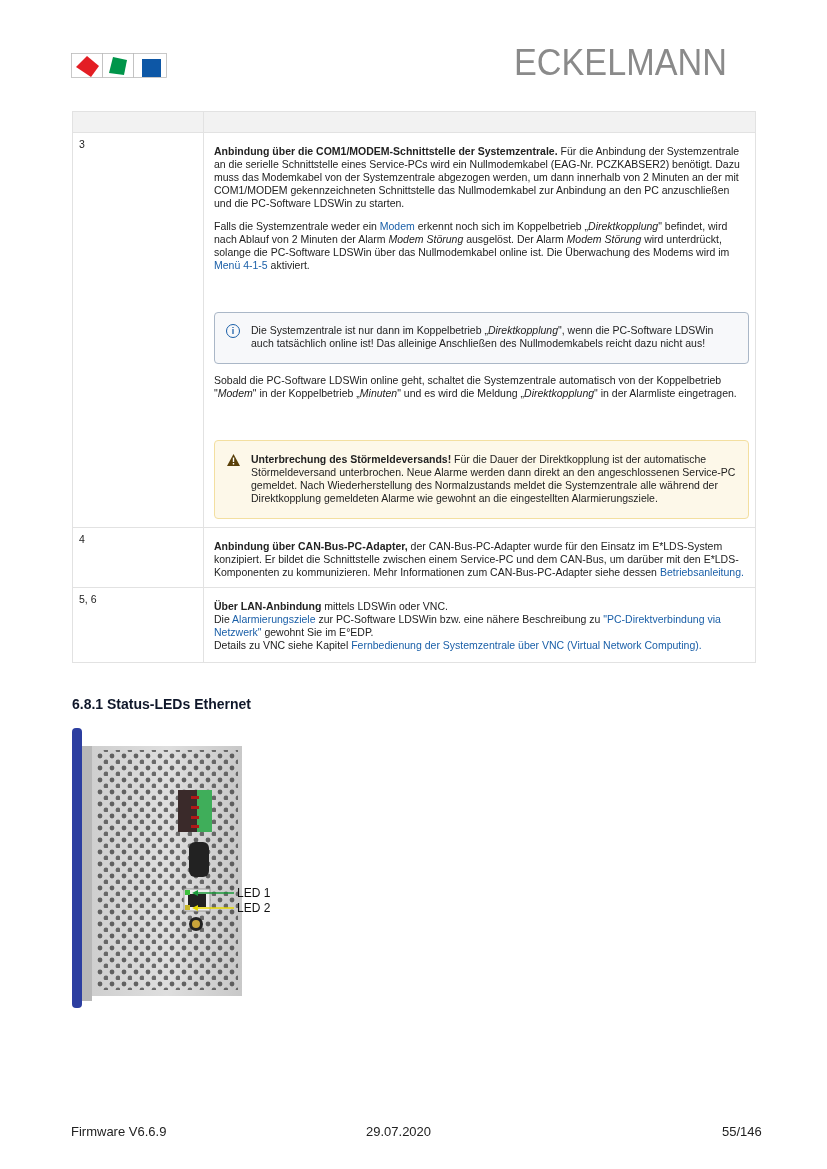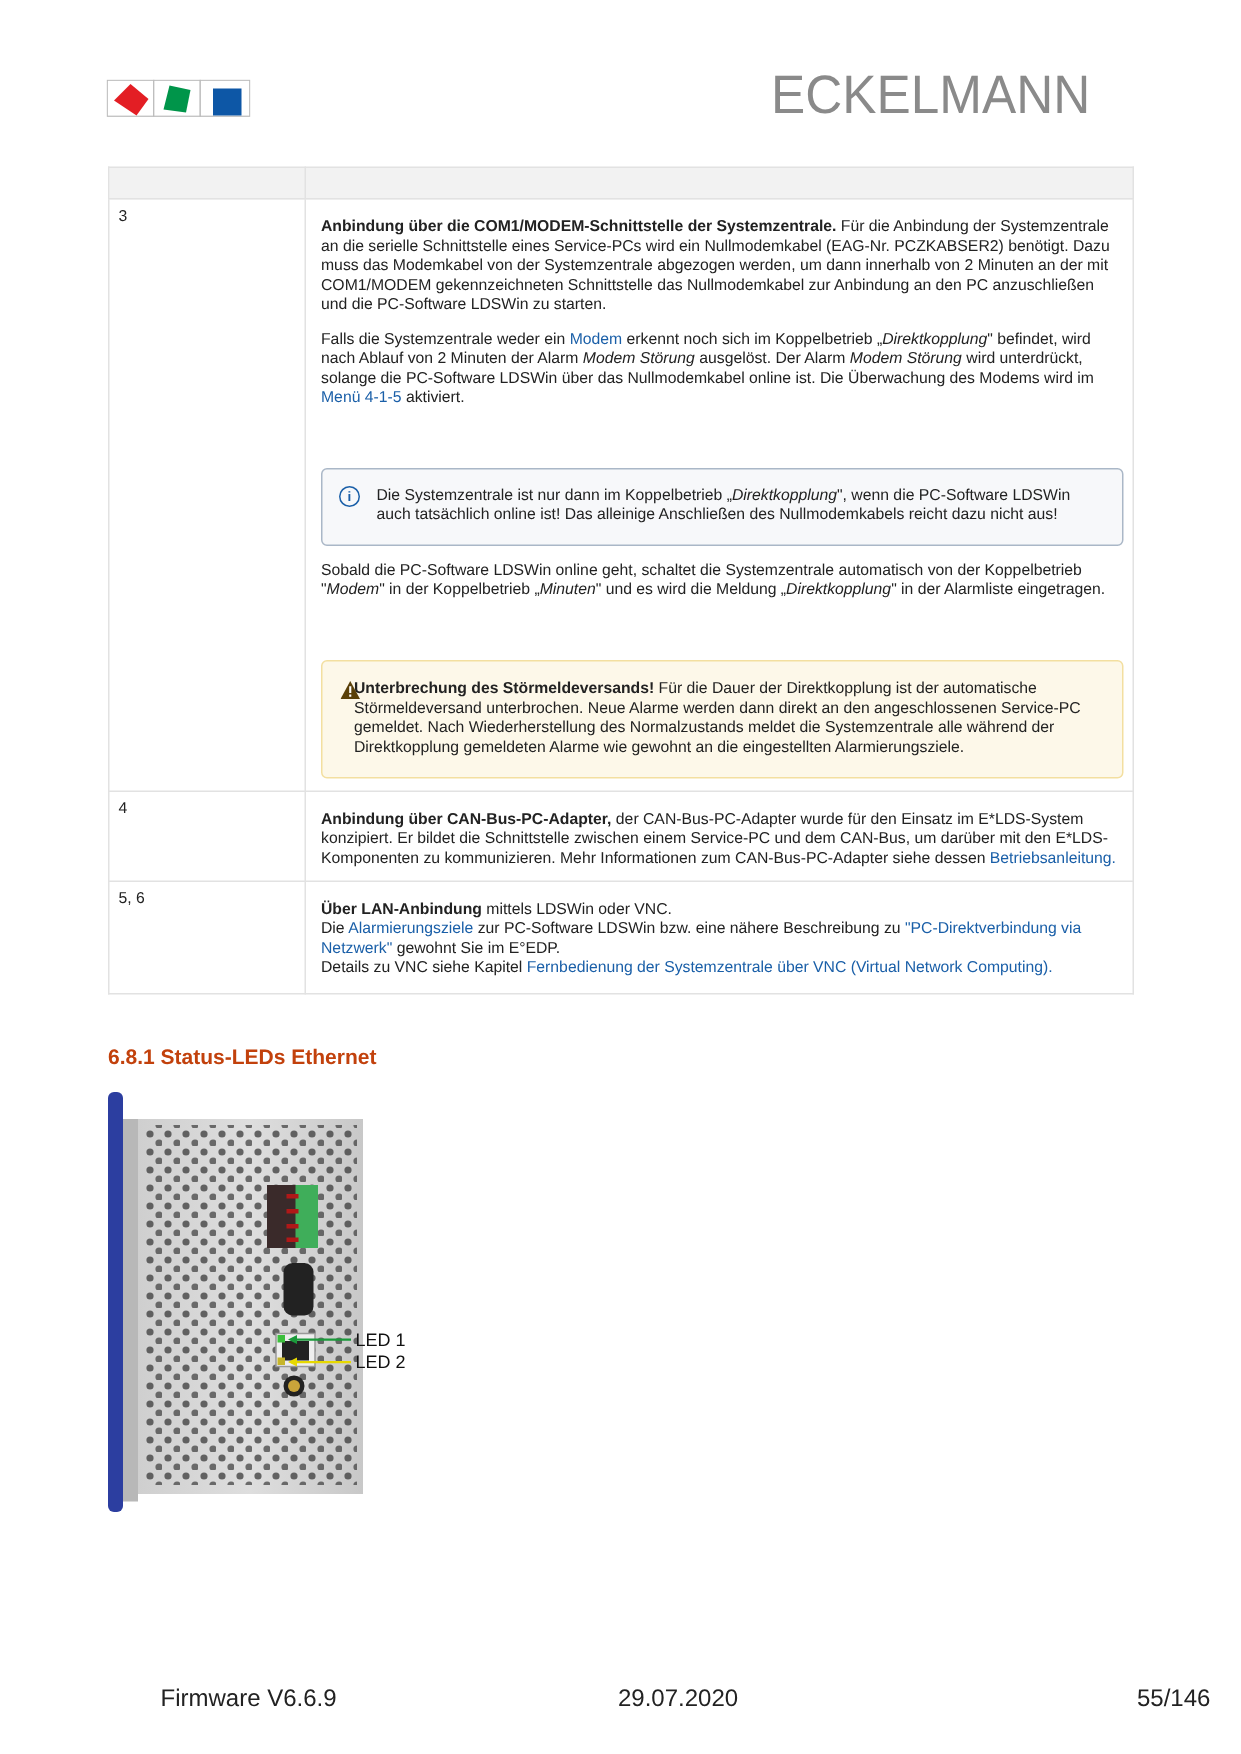--- a/index.html
+++ b/index.html
@@ -13,26 +13,26 @@
   table.main td { border: 1px solid #e2e2e2; vertical-align: top; }
   table.main tr.head td { background: #f2f2f2; height: 18px; }
   td.c1 { width: 118px; padding: 5px 6px; }
   td.c2 { padding: 12px 6px 8px 10px; }
   .link { color: #1a5fa8; }
   p { margin: 0 0 10px 0; }
   .note { border: 1px solid #aab7c7; border-radius: 4px; background: #f7f8fa; padding: 11px 10px 13px 36px;
           position: relative; margin: 40px 0 10px 0; }
   .note .ico { position: absolute; left: 11px; top: 11px; width: 12px; height: 12px; border: 1.5px solid #1a5fa8;
                border-radius: 50%; color: #1a5fa8; font-size: 9px; line-height: 12px; text-align: center; font-weight: bold; }
-  .warn { border: 1px solid #f3dfa0; border-radius: 4px; background: #fdf8e9; padding: 12px 10px 13px 21px;
+  .warn { border: 1px solid #f3dfa0; border-radius: 4px; background: #fdf8e9; padding: 12px 10px 13px 36px;
           position: relative; margin: 40px 0 0 0; }
   .warn .ico { position: absolute; left: 12px; top: 13px; }
-  h2 { position: absolute; left: 72px; top: 696px; font-size: 14px; font-weight: bold; margin: 0; color: #c2410c; }
+  h2 { position: absolute; left: 72px; top: 696px; font-size: 14px; font-weight: bold; margin: 0; color: #0f172a; }
   .device { position: absolute; left: 72px; top: 728px; }
-  .footer { position: absolute; top: 1124px; font-size: 16px; color: #222; margin-left: 36px; }
+  .footer { position: absolute; top: 1124px; font-size: 13px; color: #222; }
 </style>
 </head>
 <body>
 
 <svg class="logo" viewBox="0 0 96 25">
   <rect x="0.5" y="0.5" width="31" height="24" fill="#fff" stroke="#bbb" stroke-width="0.8"></rect>
   <rect x="31.5" y="0.5" width="31" height="24" fill="#fff" stroke="#bbb" stroke-width="0.8"></rect>
   <rect x="62.5" y="0.5" width="33" height="24" fill="#fff" stroke="#bbb" stroke-width="0.8"></rect>
   <polygon points="16,3 28,13 20,24 5,14" fill="#e31e24"></polygon>
   <polygon points="42,4 56,7 53,22 38,20" fill="#00954a"></polygon>
@@ -116,14 +116,14 @@
   <circle cx="124" cy="196" r="4" fill="#c9a43a"></circle>
   <line x1="122" y1="165" x2="162" y2="165" stroke="#1a9a3a" stroke-width="1.5"></line>
   <polygon points="120,165 126,162 126,168" fill="#1a9a3a"></polygon>
   <line x1="122" y1="180" x2="162" y2="180" stroke="#e6d800" stroke-width="1.5"></line>
   <polygon points="120,180 126,177 126,183" fill="#e6d800"></polygon>
   <text x="165" y="169" font-size="12" font-family="Liberation Sans, sans-serif" fill="#111">LED 1</text>
   <text x="165" y="184" font-size="12" font-family="Liberation Sans, sans-serif" fill="#111">LED 2</text>
 </svg>
 
 <div class="footer" style="left:71px">Firmware V6.6.9</div>
-<div class="footer" style="left:376px">29.07.2020</div>
+<div class="footer" style="left:366px">29.07.2020</div>
 <div class="footer" style="left:722px">55/146</div>
 
 </body></html>

